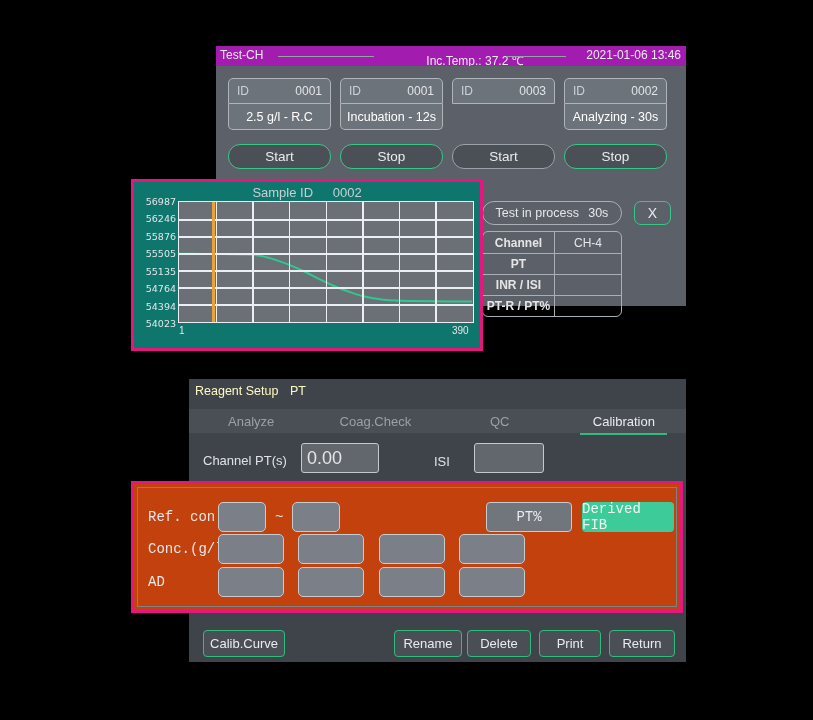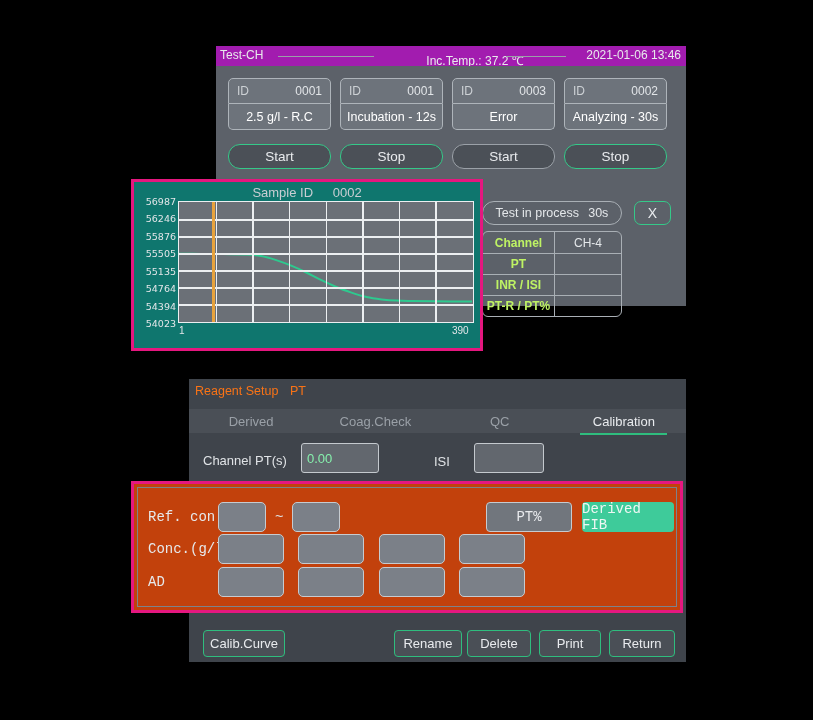--- a/index.html
+++ b/index.html
@@ -82,21 +82,21 @@
   .res-table {
     position: absolute; left: 0; top: 30px;
     width: 140px;
     border: 1px solid #a9afb5; border-radius: 6px;
     overflow: hidden;
   }
   .res-row { display:flex; height: 21px; }
   .res-row + .res-row { border-top: 1px solid #a9afb5; }
   .res-k {
     width: 72px; display:flex; align-items:center; justify-content:center;
-    color:#bef264; font-size: 12px; font-weight: bold;
+    color:#e5e5e5; font-size: 12px; font-weight: bold;
     border-right: 1px solid #a9afb5;
   }
   .res-v { flex:1; display:flex; align-items:center; justify-content:center; color:#e4e7ea; font-size:12px; }
 
   
   .chart-panel {
     position: absolute; left: 131px; top: 179px;
     width: 352px; height: 172px;
     border: 3px solid #e5177f;
     background: #0f766e;
@@ -129,41 +129,41 @@
 
   
   .reagent-dialog {
     position: absolute; left: 189px; top: 379px;
     width: 497px; height: 283px;
     background: #3f444b;
     box-shadow: 6px 6px 12px rgba(0,0,0,0.55);
   }
   .rd-title {
     position: absolute; left: 6px; top: 5px;
-    color: #f97316; font-size: 12.5px;
+    color: #fef9c3; font-size: 12.5px;
   }
   .rd-title .sub { margin-left: 8px; }
   .rd-tabs {
     position: absolute; left: 0; top: 30px; width: 497px; height: 24px;
     display: flex; background: #4a4f56;
   }
   .rd-tab {
     flex: 1; display:flex; align-items:center; justify-content:center;
     font-size: 13px; color: #9aa0a7; position: relative;
   }
   .rd-tab.active { color: #e9ebee; }
   .rd-tab.active::after {
     content:""; position:absolute; left: 15%; right: 15%; bottom: -2px;
     height: 2px; background: #2fbd7e;
   }
   .rd-form { position: absolute; left: 0; top: 56px; width: 497px; height: 48px; background:#3f444b;}
   .lbl { color: #e0e3e6; font-size: 13px; }
   .field {
     background: #62676e; border: 1px solid #c4c9ce; border-radius: 3px;
-    color: #86efac; font-size: 13px; display:flex; align-items:center; padding: 4px 5px;
+    color: #e5e5e5; font-size: 18px; display:flex; align-items:center; padding: 4px 5px;
   }
   .ctrl-lbl { position:absolute; left: 14px; top: 18px; }
   .ctrl-field { position:absolute; left: 112px; top: 8px; width: 78px; height: 30px; }
   .isi-lbl { position:absolute; left: 245px; top: 19px; }
   .isi-field { position:absolute; left: 285px; top: 8px; width: 70px; height: 30px; }
 
   
   .calib-panel {
     position: absolute; left: 131px; top: 481px;
     width: 552px; height: 132px;
@@ -237,21 +237,20 @@
             <span class="v">0001</span>
           </div>
           <div class="card-cell card-status">Incubation - 12s</div>
         </div>
 
         <div class="channel-card">
           <div class="card-cell card-id">
             <span class="k">ID</span>
             <span class="v">0003</span>
           </div>
-          <div class="card-cell card-status">Error</div>
         </div>
 
         <div class="channel-card">
           <div class="card-cell card-id">
             <span class="k">ID</span>
             <span class="v">0002</span>
           </div>
           <div class="card-cell card-status">Analyzing - 30s</div>
         </div>
 
@@ -335,21 +334,21 @@
   </div>
 
   <div class="reagent-dialog">
 
     <div class="rd-title">
       <span>Reagent Setup</span>
       <span class="sub">PT</span>
     </div>
 
     <div class="rd-tabs">
-      <div class="rd-tab">Derived</div>
+      <div class="rd-tab">Analyze</div>
       <div class="rd-tab">Coag.Check</div>
       <div class="rd-tab">QC</div>
       <div class="rd-tab active">Calibration</div>
     </div>
 
     <div class="rd-form">
       <span class="lbl ctrl-lbl">Channel PT(s)</span>
       <div class="field ctrl-field">0.00</div>
       <span class="lbl isi-lbl">ISI</span>
       <div class="field isi-field"></div>

